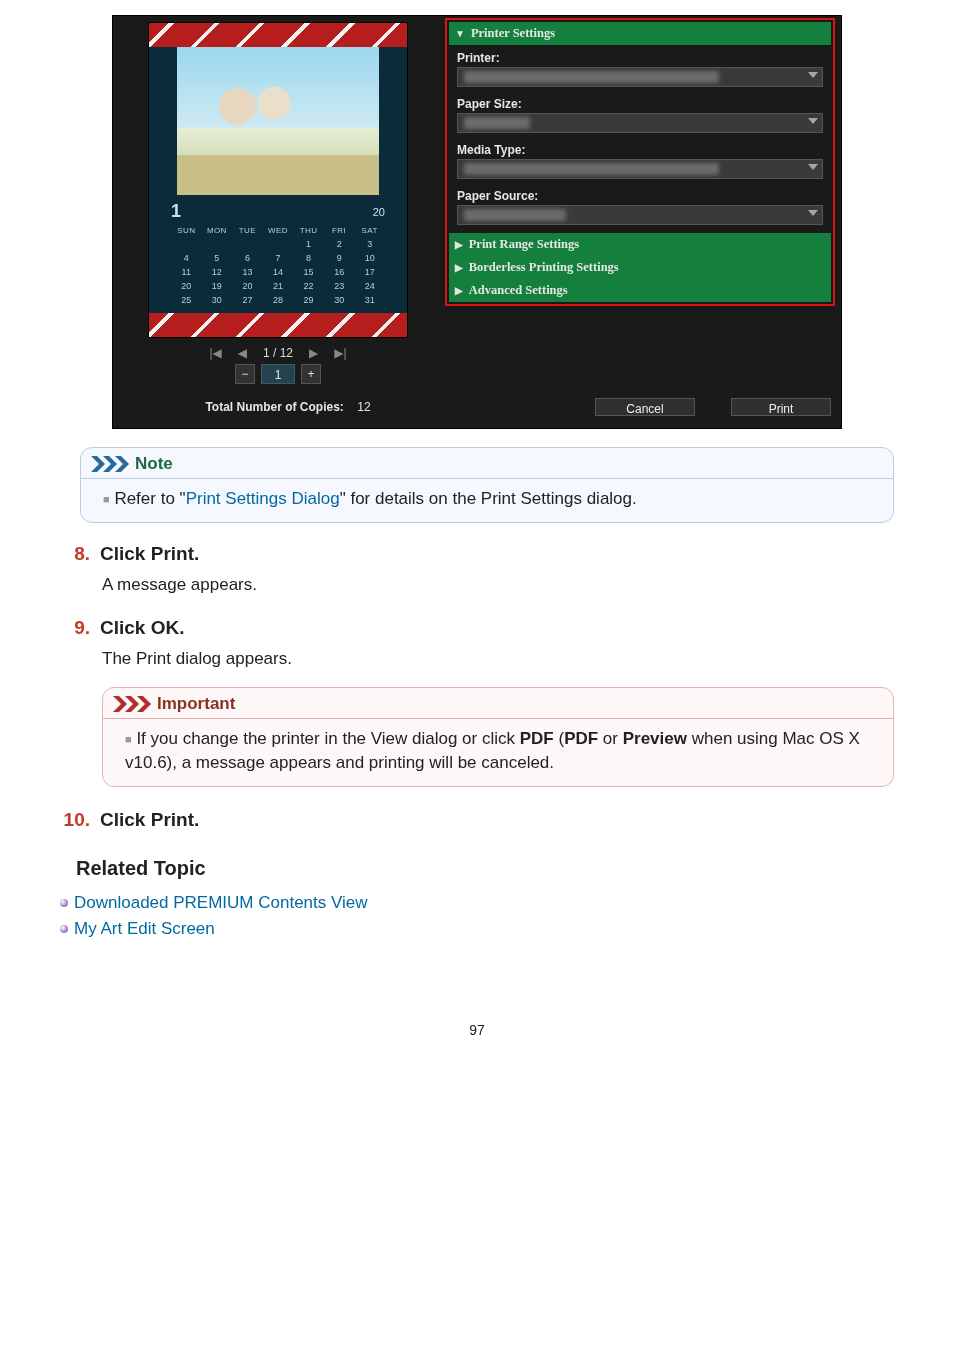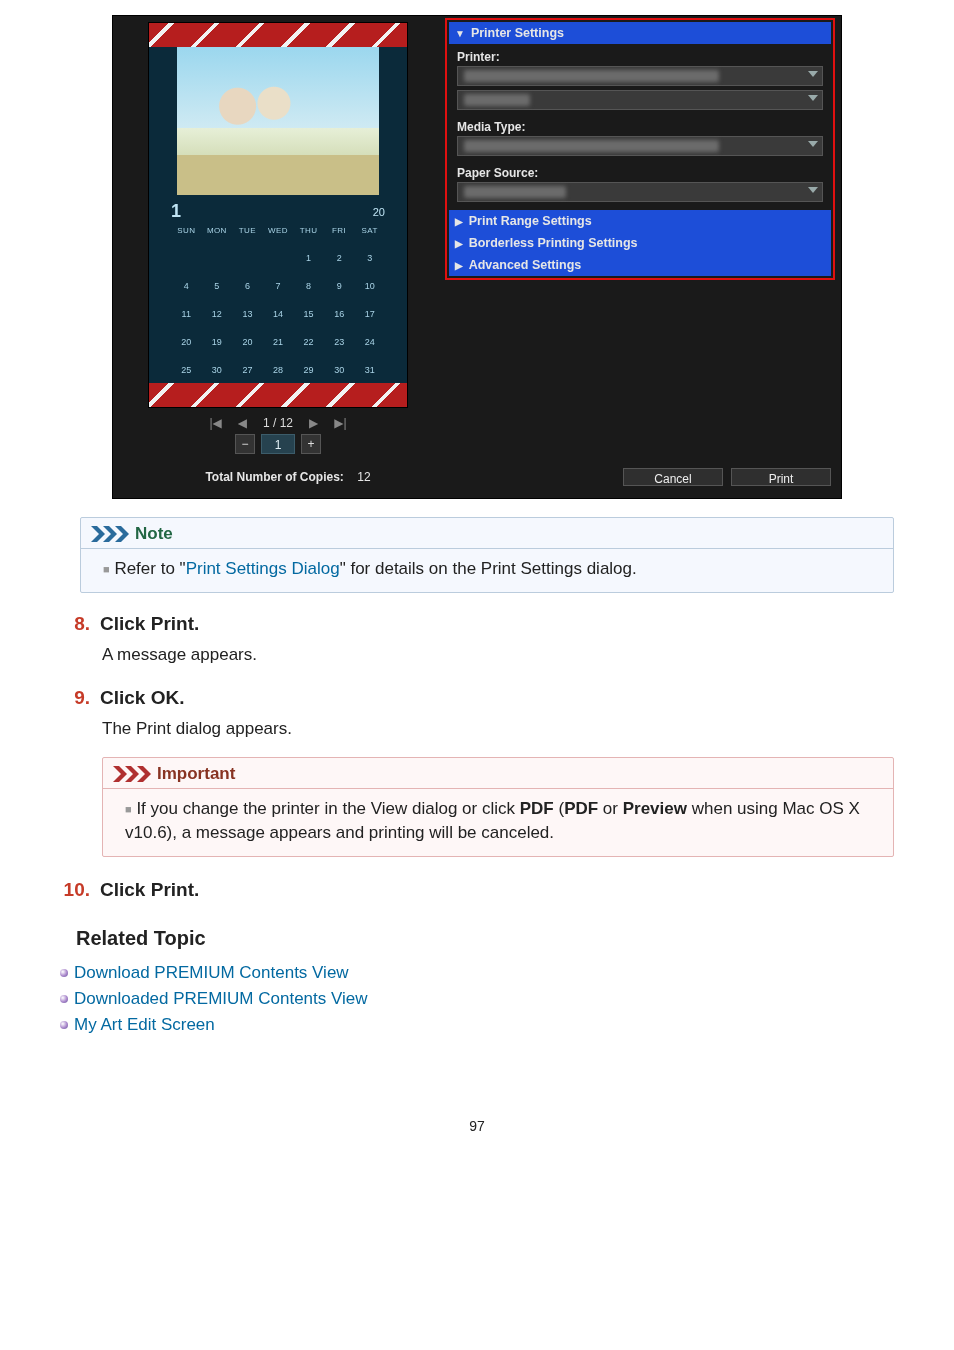--- a/index.html
+++ b/index.html
@@ -59,21 +59,21 @@
     font-size: 18px;
     color: #bfe4f4;
   }
   .cal-grid {
     display: grid;
     grid-template-columns: repeat(7, 1fr);
     padding: 2px 22px 8px;
     font-size: 9px;
     text-align: center;
     color: #a9d3e6;
-    row-gap: 18px;
+    row-gap: 4px;
   }
   .cal-dow { font-size: 8px; letter-spacing: 0.4px; }
   .pager {
     display: flex;
     align-items: center;
     gap: 16px;
     margin-top: 8px;
     color: #dcdcdc;
     font-size: 12px;
   }
@@ -87,51 +87,52 @@
     width: 20px; height: 20px; line-height: 18px; text-align: center;
     background: #333; border: 1px solid #555; color: #ddd; cursor: pointer;
   }
   .settings-pane {
     flex: 1;
     padding: 2px 6px 6px 2px;
   }
   .sec-header {
     display: flex; align-items: center; gap: 6px;
     padding: 4px 6px; font-weight: bold; font-size: 12.5px;
-    background: #1d4ed8;
+    background: #15803d;
+    font-family: Liberation Serif, serif;
   }
   .sec-header.exp::before { content: "▼"; font-size: 10px; }
   .sec-header.col::before { content: "▶"; font-size: 10px; }
   .redbox { border: 2px solid #e01010; padding: 2px; margin-bottom: 2px; }
   .field-label { padding: 6px 8px 2px; font-weight: bold; }
   .select {
     margin: 0 8px 4px; height: 20px; background: #3a3a3a;
     border: 1px solid #555; position: relative;
   }
   .select .blur {
     position: absolute; left: 6px; top: 3px; width: 70%; height: 12px;
     background: #6b6b6b; filter: blur(2px); border-radius: 2px;
   }
   .select .caret {
     position: absolute; right: 4px; top: 4px; width: 0; height: 0;
     border-left: 5px solid transparent; border-right: 5px solid transparent;
     border-top: 6px solid #9aa;
   }
   .dialog-footer {
     display: flex; align-items: center; padding: 8px 10px 12px;
-    gap: 8px;
+    gap: 36px;
   }
   .copies-total { flex: 0 0 330px; text-align: center; }
   .spacer { flex: 1; }
   .dlg-btn {
     width: 100px; height: 18px; line-height: 20px; text-align: center;
     background: #2f2f2f; border: 1px solid #555; color: #eee; font-size: 12px;
   }
   .callout {
-    border: 1px solid #bcd; border-radius: 2px;
+    border: 1px solid #bcd; border-radius: 12px;
     margin: 18px 0 14px 20px; background: #f5f8fe;
   }
   .callout.imp { border-color: #e4b4b4; background: #fef7f7; }
   .callout-head {
     display: flex; align-items: center; gap: 6px;
     padding: 6px 10px 4px 10px; font-weight: bold; font-size: 17px;
     border-bottom: 1px solid #bcd; color: #264;
   }
   .callout.imp .callout-head { border-bottom-color: #e4b4b4; color: #832; }
   .chevrons svg { display: block; }
@@ -234,20 +235,21 @@
         <div class="settings-pane">
           <div class="redbox">
             <div class="sec-header exp">
               <span>Printer Settings</span>
             </div>
             <div class="field-label">Printer:</div>
             <div class="select">
                 <div class="blur"></div>
                 <div class="caret"></div>
               </div>
+            <div class="field-label">Paper Size:</div>
             <div class="select">
                 <div class="blur" style="width:18%"></div>
                 <div class="caret"></div>
               </div>
             <div class="field-label">Media Type:</div>
             <div class="select">
                 <div class="blur"></div>
                 <div class="caret"></div>
               </div>
             <div class="field-label">Paper Source:</div>
@@ -345,20 +347,19 @@
         <div class="step-num">10.</div>
         <div class="step-text">
           <span>Click </span><b>Print</b><span>.</span>
         </div>
       </div>
     </li>
   </ol>
 
   <h3 class="related">Related Topic</h3>
   <ul class="rel">
-    <li><a class="link">Download PREMIUM Contents View</a></li>
     <li><a class="link">Downloaded PREMIUM Contents View</a></li>
     <li><a class="link">My Art Edit Screen</a></li>
   </ul>
 
 </div>
 
 <div class="pgnum">97</div>
 
 </body></html>

